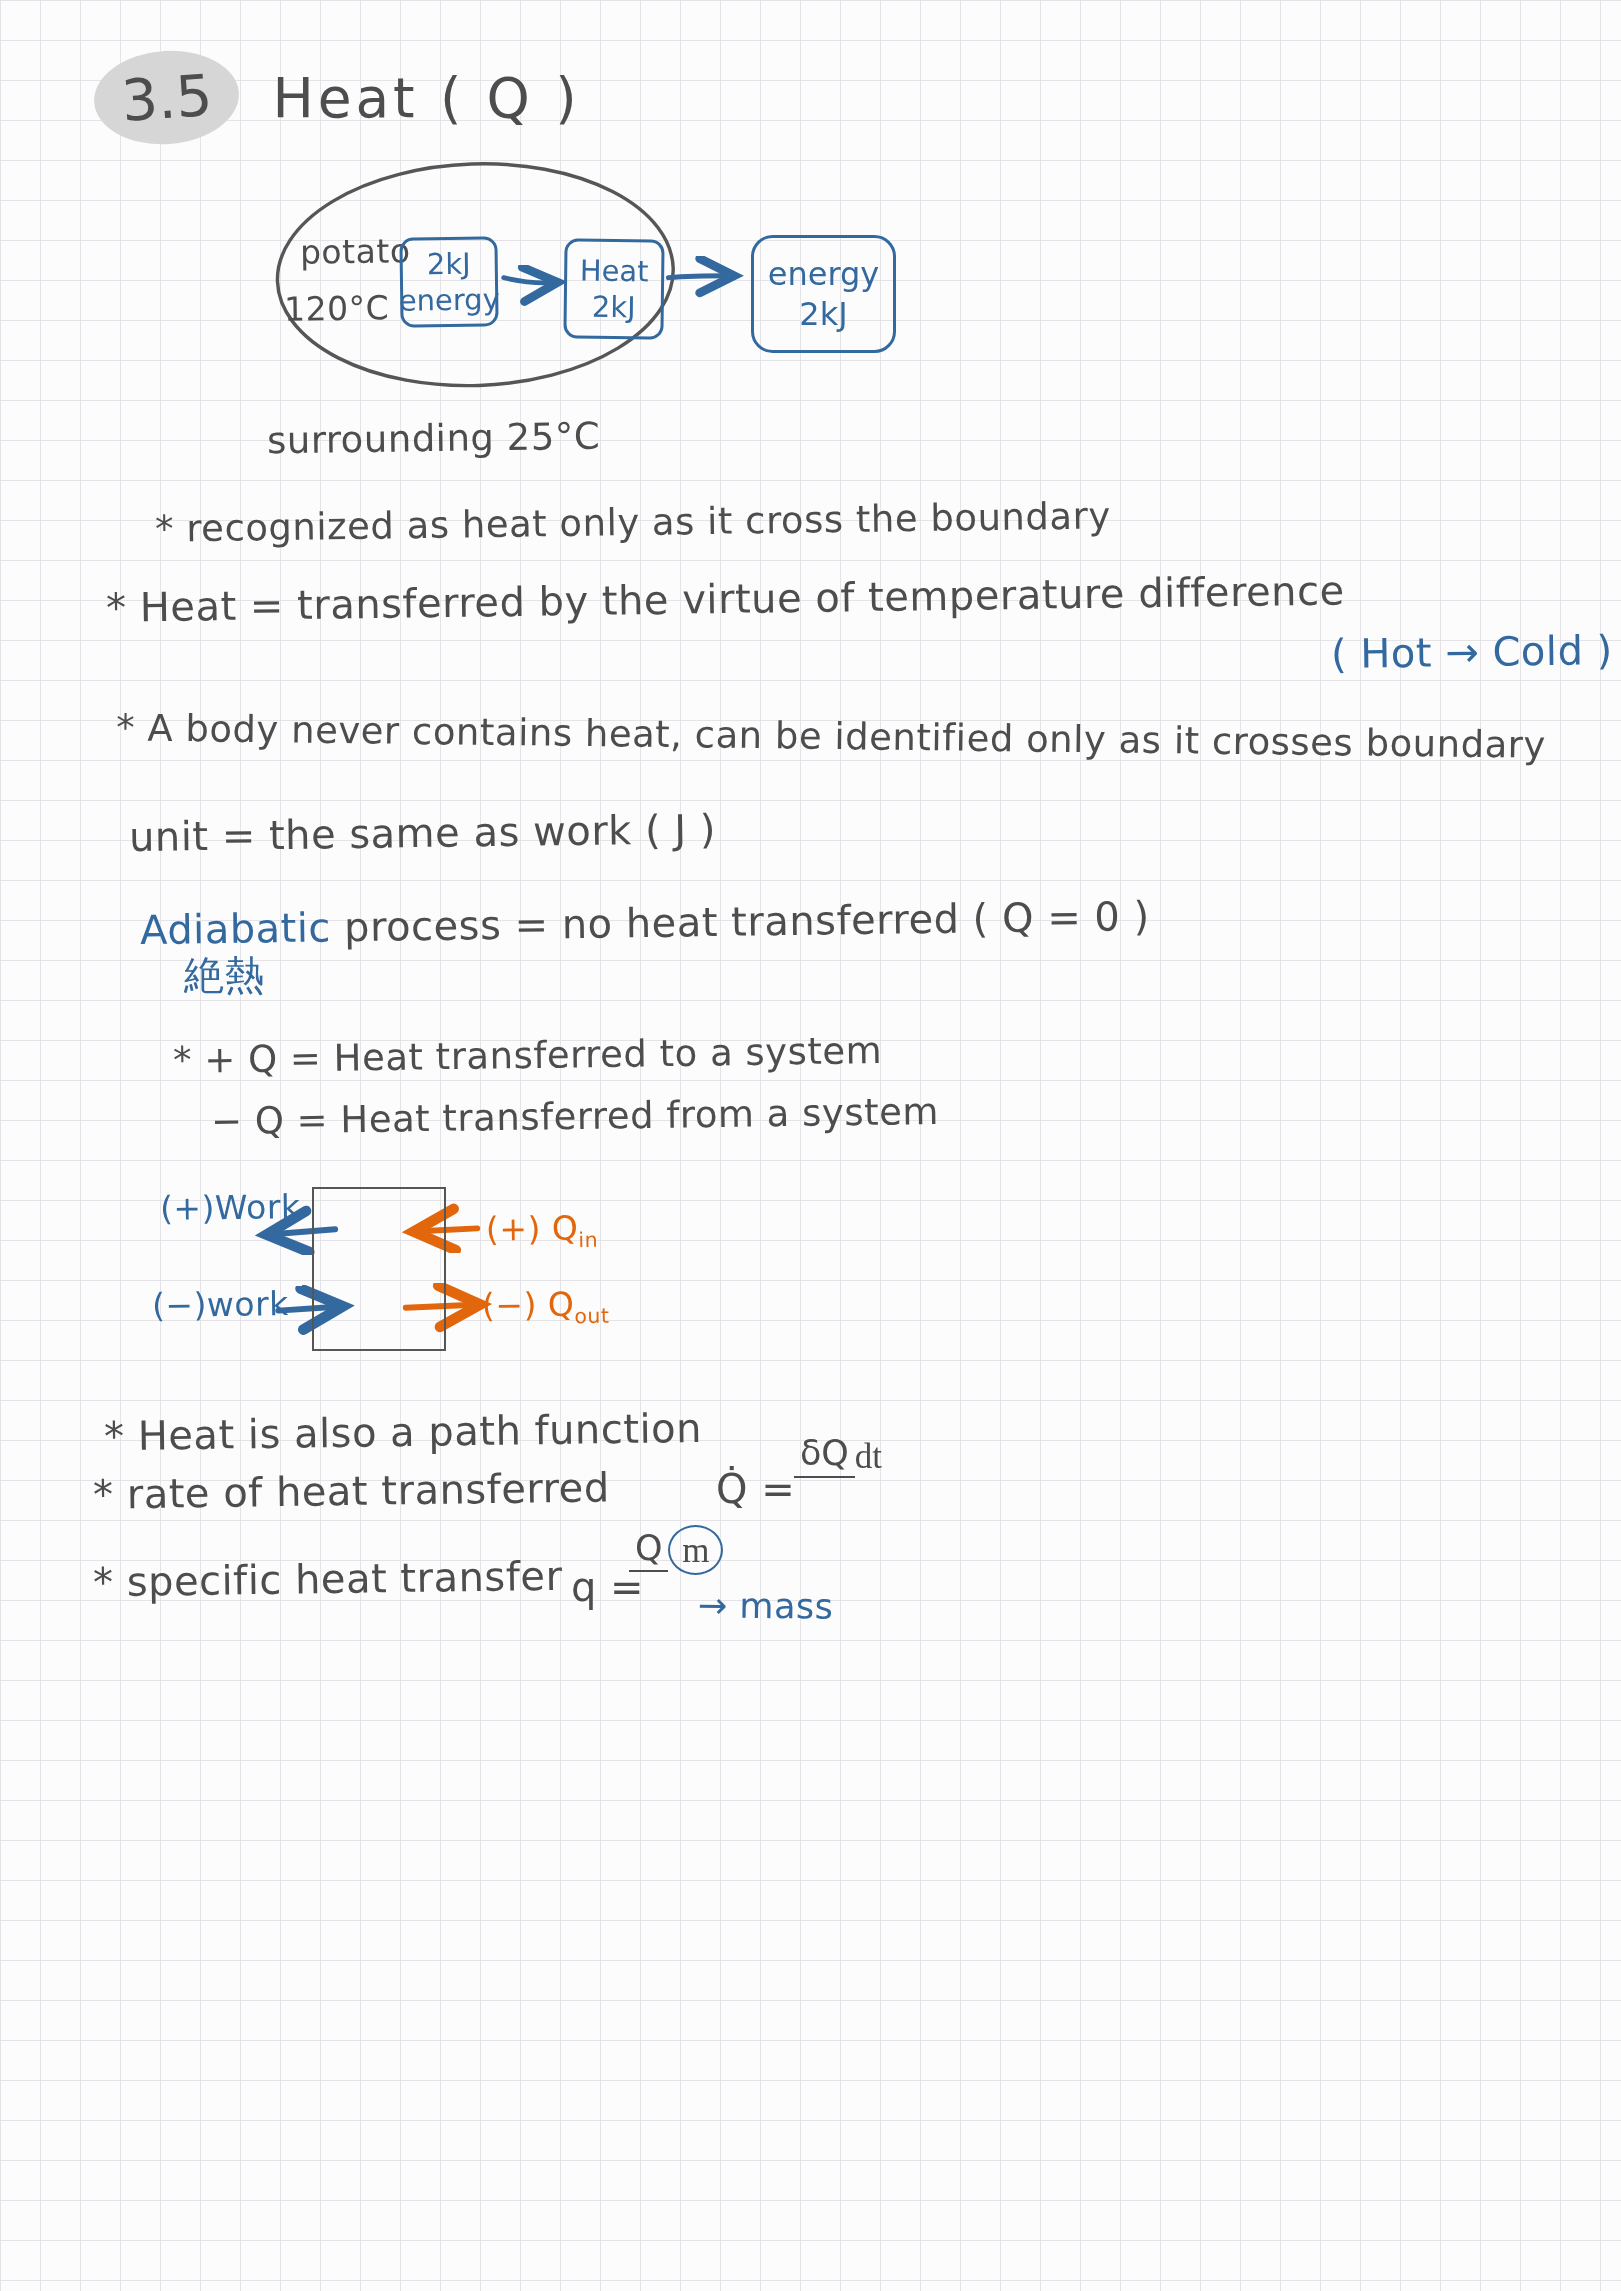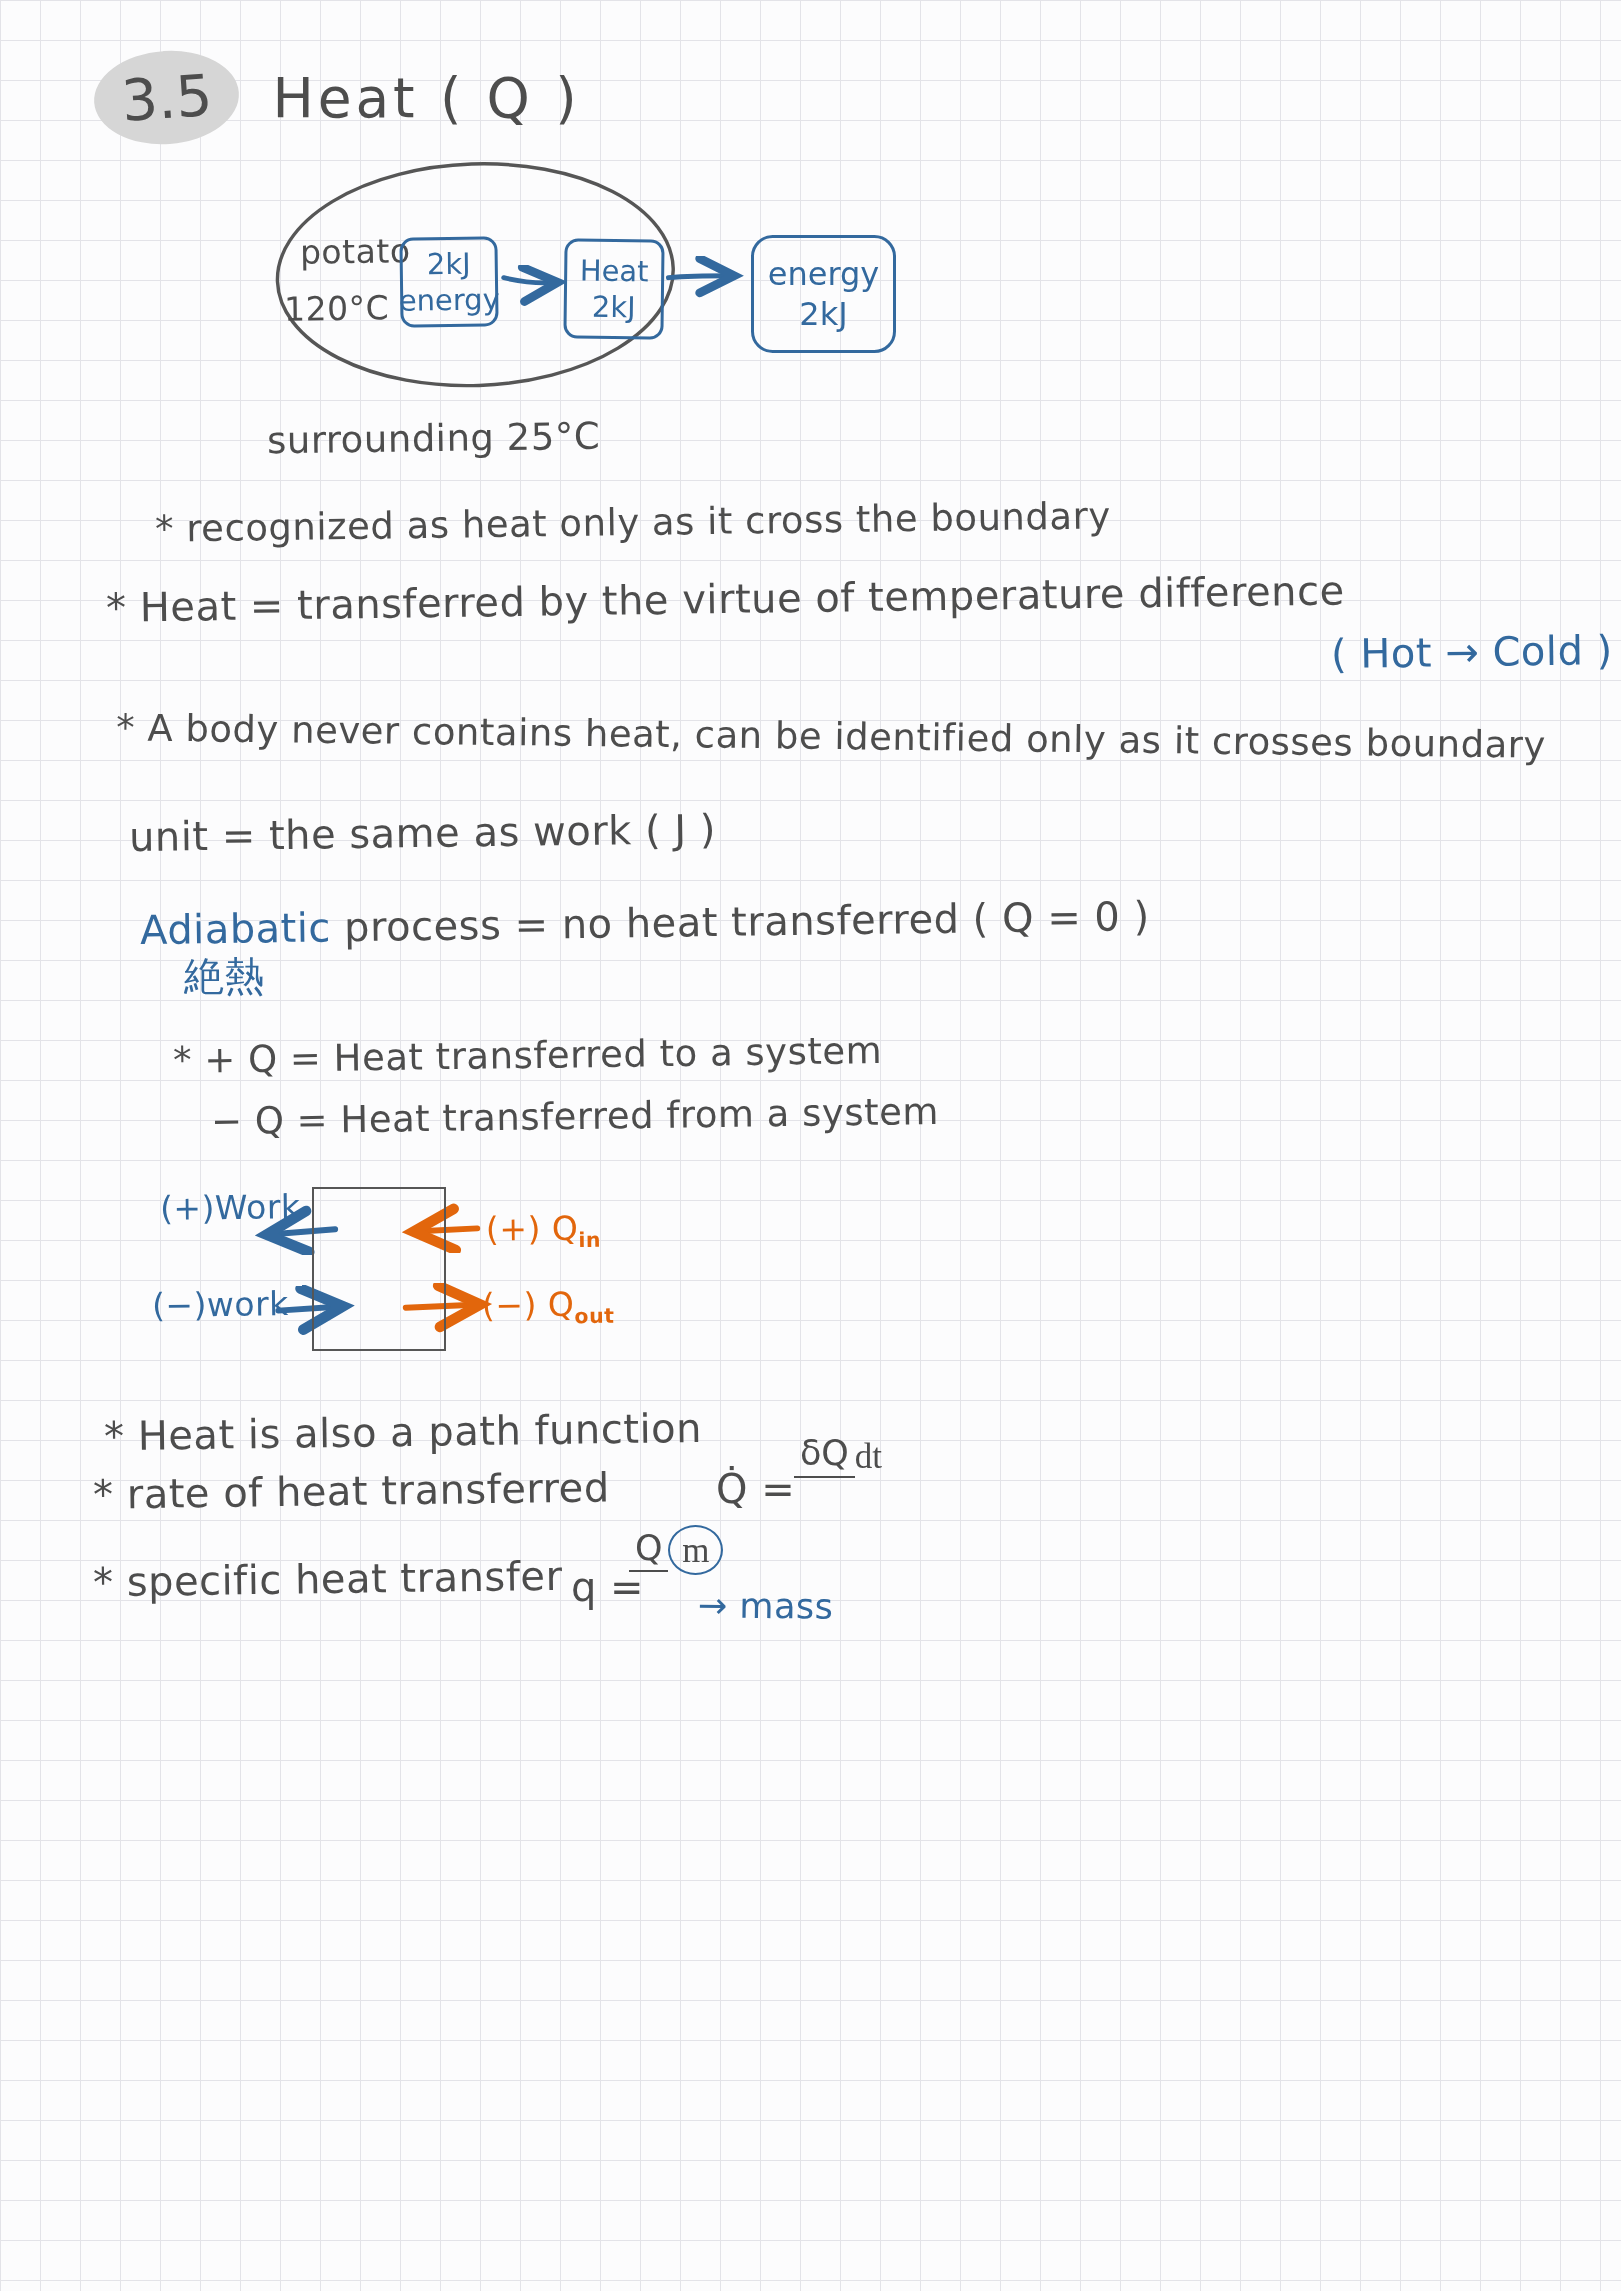--- a/index.html
+++ b/index.html
@@ -51,21 +51,21 @@
   .sys-rect{position:absolute;left:312px;top:1187px;width:130px;height:160px;border:2.9px solid #565656;}
 
   
   .frac{position:absolute;display:inline-flex;align-items:center;color:#4d4d4d;font-size:35px;}
   .frac .num{padding:0 5.9px 2.9px 5.9px;border-bottom:2.9px solid #4d4d4d;}
   .frac .den{padding-top:3.9px;font-family:Liberation Serif, serif;}
   .den-circled{
     border:2.9px solid #33699e;border-radius:50%;
     padding:2px 11.8px;color:#4d4d4d;
   }
-  sub.hand{font-size:0.62em;font-weight:bold;}
+  sub.hand{font-size:0.62em;}
 </style>
 </head>
 <body>
 
 <div class="page">
 
   <svg class="svg-layer" viewBox="0 0 1654 2338" width="1621" height="2292">
     <defs>
       <marker id="ah-blue" markerWidth="10" markerHeight="10" refX="7" refY="4" orient="auto">
         <path d="M1,0.5 L8,4 L1,7.5" fill="none" stroke="#33699e" stroke-width="1.8" stroke-linecap="round"></path>
@@ -114,21 +114,21 @@
   <div class="hw rotn" style="left:155px;top:502px;">* recognized as heat only as it cross the boundary</div>
   <div class="hw big rotn" style="left:106px;top:576px;">* Heat = transferred by the virtue of temperature difference</div>
   <div class="hw big blue rotn" style="left:1331px;top:629px;">( Hot → Cold )</div>
   <div class="hw rotp" style="left:116px;top:716px;">* A body never contains heat, can be identified only as it crosses boundary</div>
   <div class="hw big rotn" style="left:129px;top:810px;">unit = the same as work ( J )</div>
 
   <div class="hw big rotn" style="left:140px;top:900px;">
     <span class="blue">Adiabatic</span>
     <span>process = no heat transferred ( Q = 0 )</span>
   </div>
-  <div class="hw big blue" style="left:184px;top:953px;">絶熱</div>
+  <div class="hw big blue" style="left:184px;top:953px;font-family:Liberation Serif, serif;">絶熱</div>
 
   <div class="hw rotn" style="left:173px;top:1035px;">* + Q = Heat transferred to a system</div>
   <div class="hw rotn" style="left:211px;top:1096px;">− Q = Heat transferred from a system</div>
 
   <div class="sys-rect"></div>
   <div class="hw small blue rotn" style="left:160px;top:1189px;">(+)Work</div>
   <div class="hw small blue rotn" style="left:152px;top:1286px;">(−)work</div>
   <div class="hw small orange rotn" style="left:486px;top:1210px;">
     <span>(+) Q</span><sub class="hand">in</sub>
   </div>

